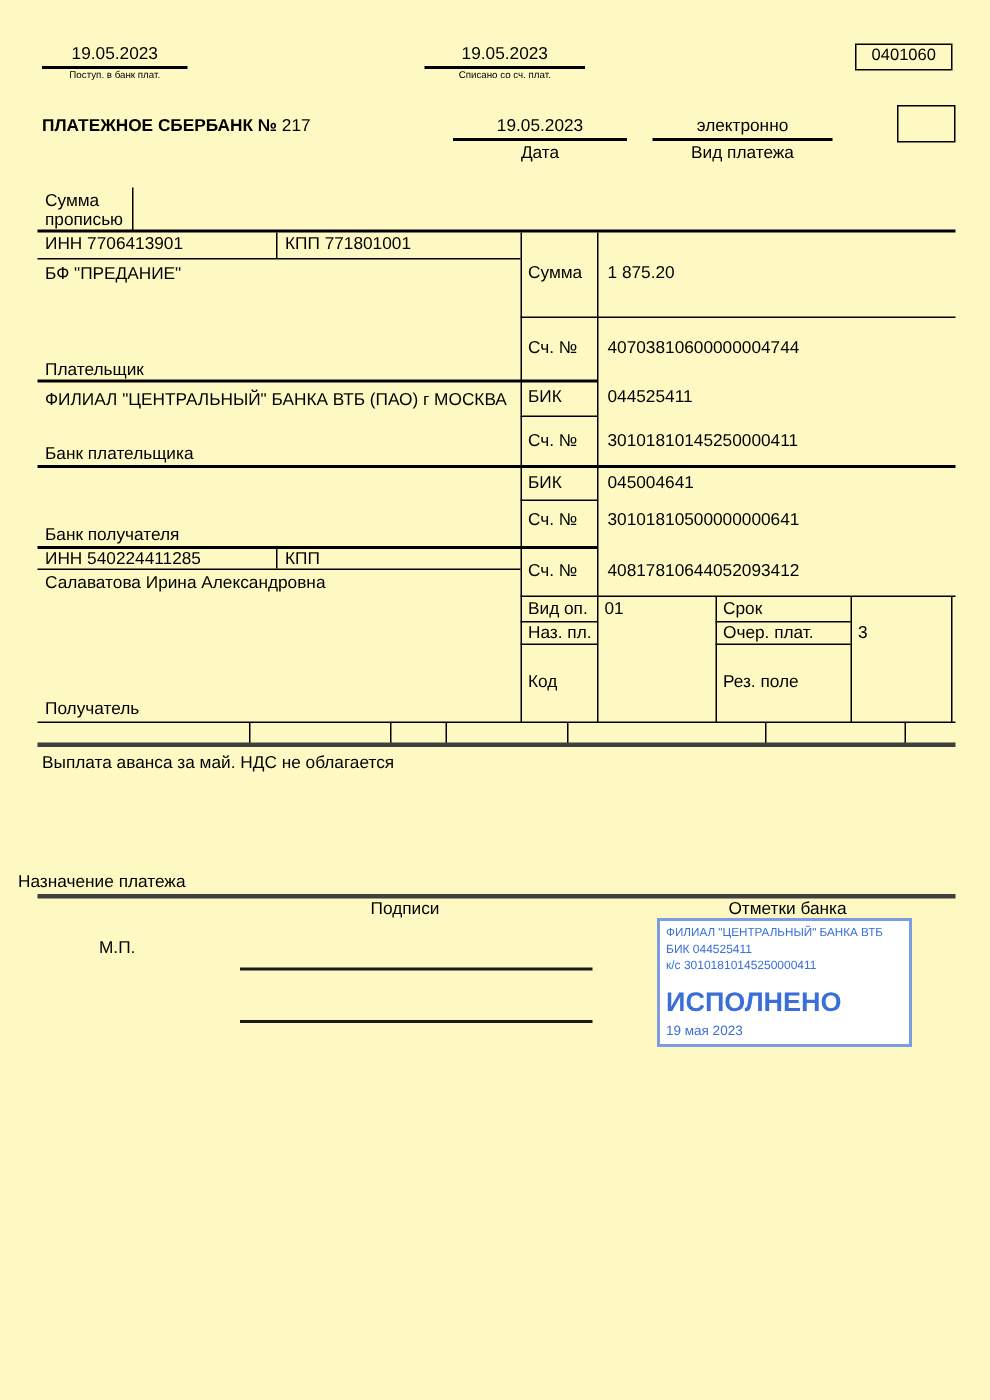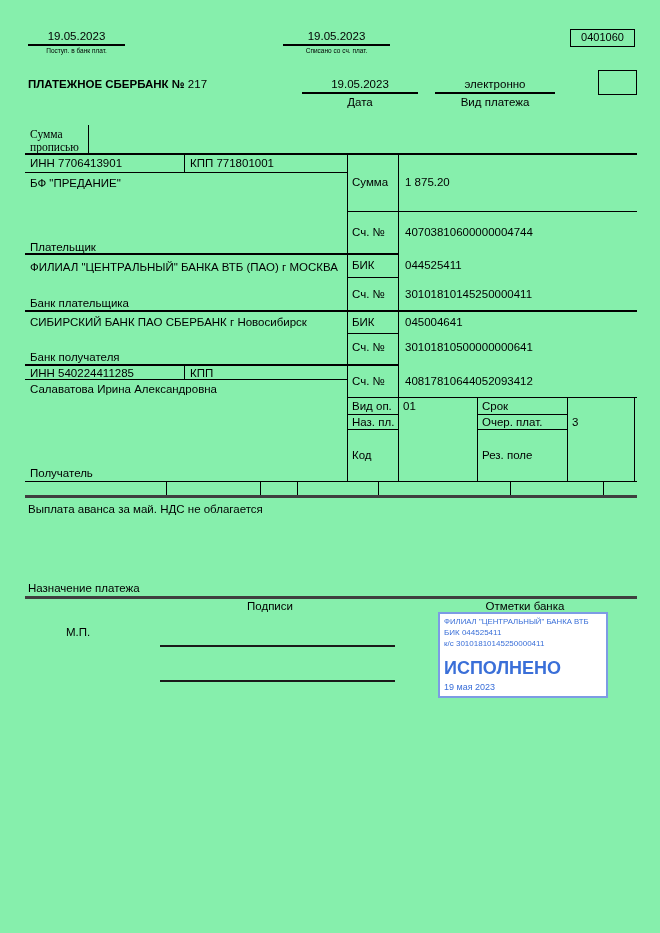--- a/index.html
+++ b/index.html
@@ -1,22 +1,22 @@
 <!DOCTYPE html>
 <html><head>
 <meta charset="utf-8">
 <style>
   html,body{margin:0;padding:0;background:#fff;}
-  .page{position:relative;width:660px;height:933px;background:#86efac;
+  .page{position:relative;width:660px;height:933px;background:#fef9c3;
         font-family:"Liberation Sans", sans-serif;color:#000;overflow:hidden;}
   .t{position:absolute;font-size:11.5px;line-height:13px;white-space:nowrap;}
   .b{font-weight:bold;}
   .c{text-align:center;}
   .tiny{font-size:6.5px;line-height:7px;}
-  .wrap{white-space:normal;font-family:Liberation Serif, serif;}
+  .wrap{white-space:normal;}
   .hl{position:absolute;display:block;background:#000;height:1px;}
   .vl{position:absolute;display:block;background:#000;width:1px;}
   .gray{background:#3f3f3f;}
   .box{position:absolute;border:1.5px solid #000;box-sizing:border-box;}
   .stamp-box{position:absolute;border:2px solid #7d9ce4;box-sizing:border-box;background:#fff;}
   .stamp-t{position:absolute;white-space:nowrap;color:#3a6fd8;}
 </style>
 </head>
 <body>
 
@@ -56,21 +56,20 @@
   <i class="hl" style="left:25px;top:172px;width:322px"></i>
 
   <div class="t" style="left:30px;top:177px">БФ "ПРЕДАНИЕ"</div>
   <div class="t" style="left:30px;top:241px">Плательщик</div>
   <i class="hl" style="left:25px;top:253px;width:373px;height:2px"></i>
 
   <div class="t" style="left:30px;top:261px">ФИЛИАЛ "ЦЕНТРАЛЬНЫЙ" БАНКА ВТБ (ПАО) г МОСКВА</div>
   <div class="t" style="left:30px;top:297px">Банк плательщика</div>
   <i class="hl" style="left:25px;top:310px;width:612px;height:2px"></i>
 
-  <div class="t" style="left:30px;top:316px">СИБИРСКИЙ БАНК ПАО СБЕРБАНК г Новосибирск</div>
   <div class="t" style="left:30px;top:351px">Банк получателя</div>
   <i class="hl" style="left:25px;top:364px;width:373px;height:2px"></i>
 
   <div class="t" style="left:30px;top:367px">ИНН 540224411285</div>
   <i class="vl" style="left:184px;top:366px;height:13px"></i>
   <div class="t" style="left:190px;top:367px">КПП</div>
   <i class="hl" style="left:25px;top:379px;width:322px"></i>
 
   <div class="t" style="left:30px;top:383px">Салаватова Ирина Александровна</div>
   <div class="t" style="left:30px;top:467px">Получатель</div>
@@ -123,21 +122,21 @@
   <i class="hl" style="left:25px;top:481px;width:612px"></i>
   <i class="vl" style="left:166px;top:482px;height:14px"></i>
   <i class="vl" style="left:260px;top:482px;height:14px"></i>
   <i class="vl" style="left:297px;top:482px;height:14px"></i>
   <i class="vl" style="left:378px;top:482px;height:14px"></i>
   <i class="vl" style="left:510px;top:482px;height:14px"></i>
   <i class="vl" style="left:603px;top:482px;height:14px"></i>
   <i class="hl gray" style="left:25px;top:495px;width:612px;height:3px"></i>
 
   <div class="t" style="left:28px;top:503px">Выплата аванса за май. НДС не облагается</div>
-  <div class="t" style="left:28px;top:582px">Назначение платежа</div>
+  <div class="t" style="left:12px;top:582px">Назначение платежа</div>
   <i class="hl gray" style="left:25px;top:596px;width:612px;height:3px"></i>
 
   <div class="t c" style="left:190px;top:600px;width:160px">Подписи</div>
   <div class="t c" style="left:445px;top:600px;width:160px">Отметки банка</div>
   <div class="t" style="left:66px;top:626px">М.П.</div>
   <i class="hl" style="left:160px;top:645px;width:235px;height:2px;background:#1a1a1a"></i>
   <i class="hl" style="left:160px;top:680px;width:235px;height:2px;background:#1a1a1a"></i>
 
   <div class="stamp-box" style="left:438px;top:612px;width:170px;height:86px"></div>
   <div class="stamp-t" style="left: 444px; top: 617px; font-size: 7.8px; color: rgb(58, 111, 216);">ФИЛИАЛ "ЦЕНТРАЛЬНЫЙ" БАНКА ВТБ</div>

